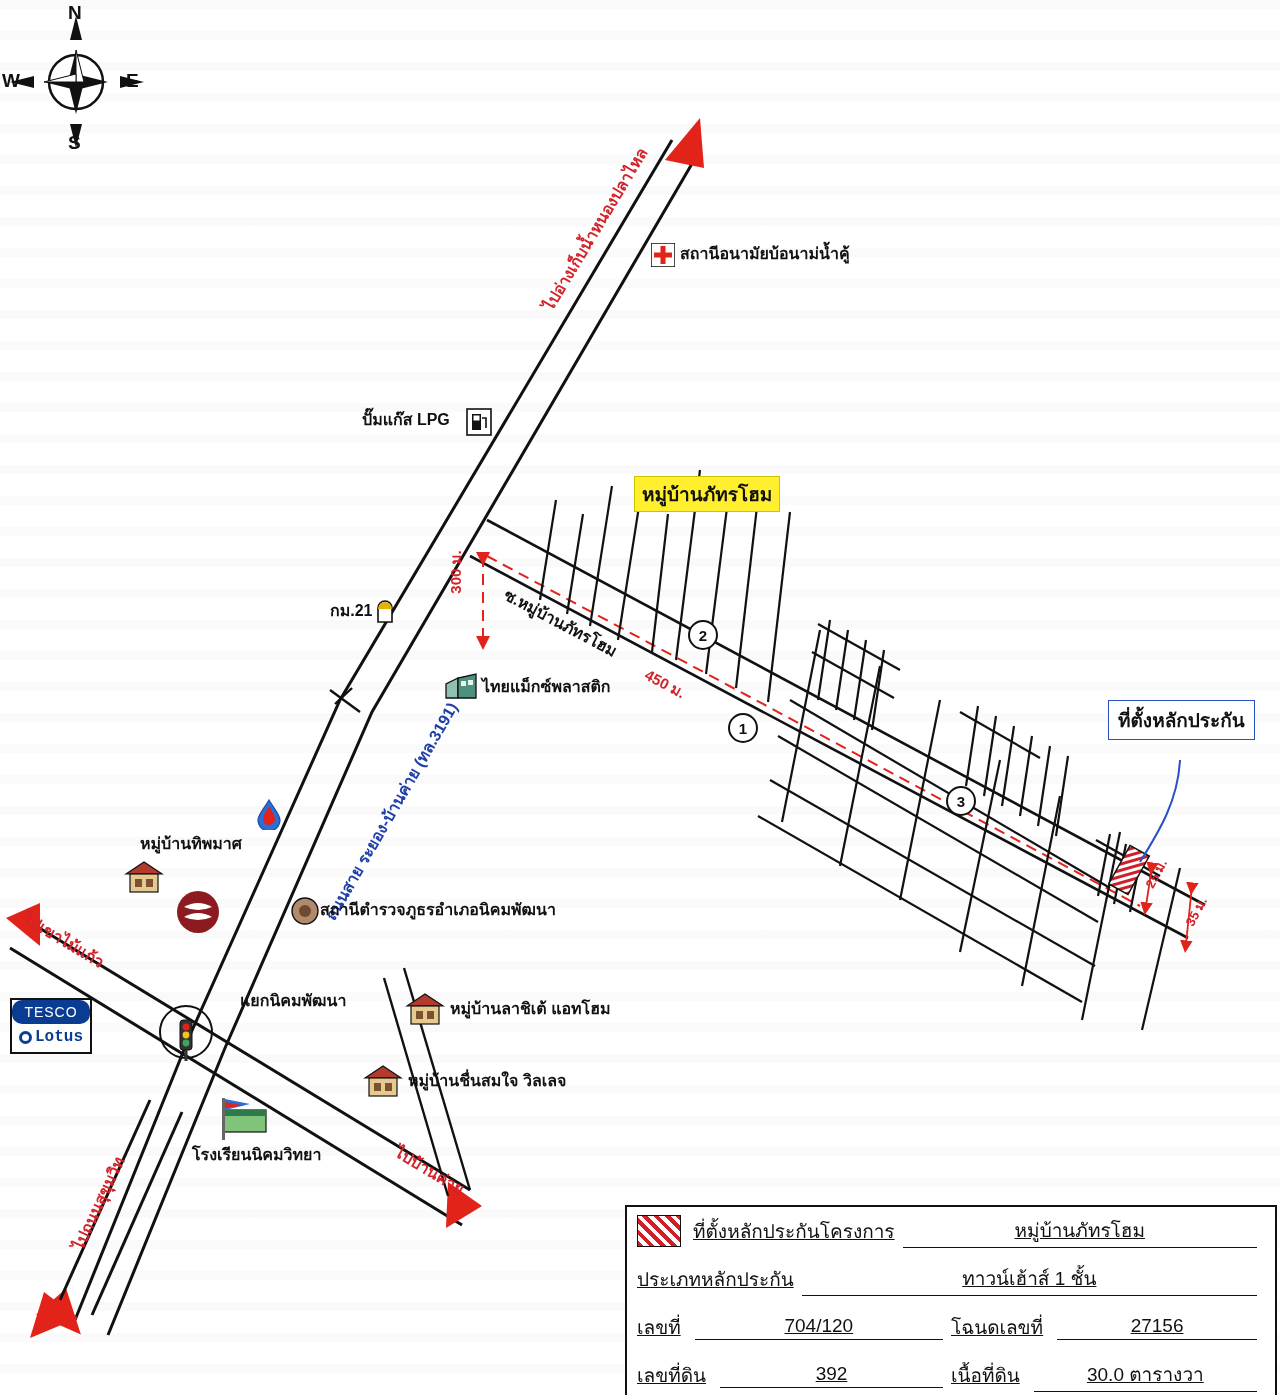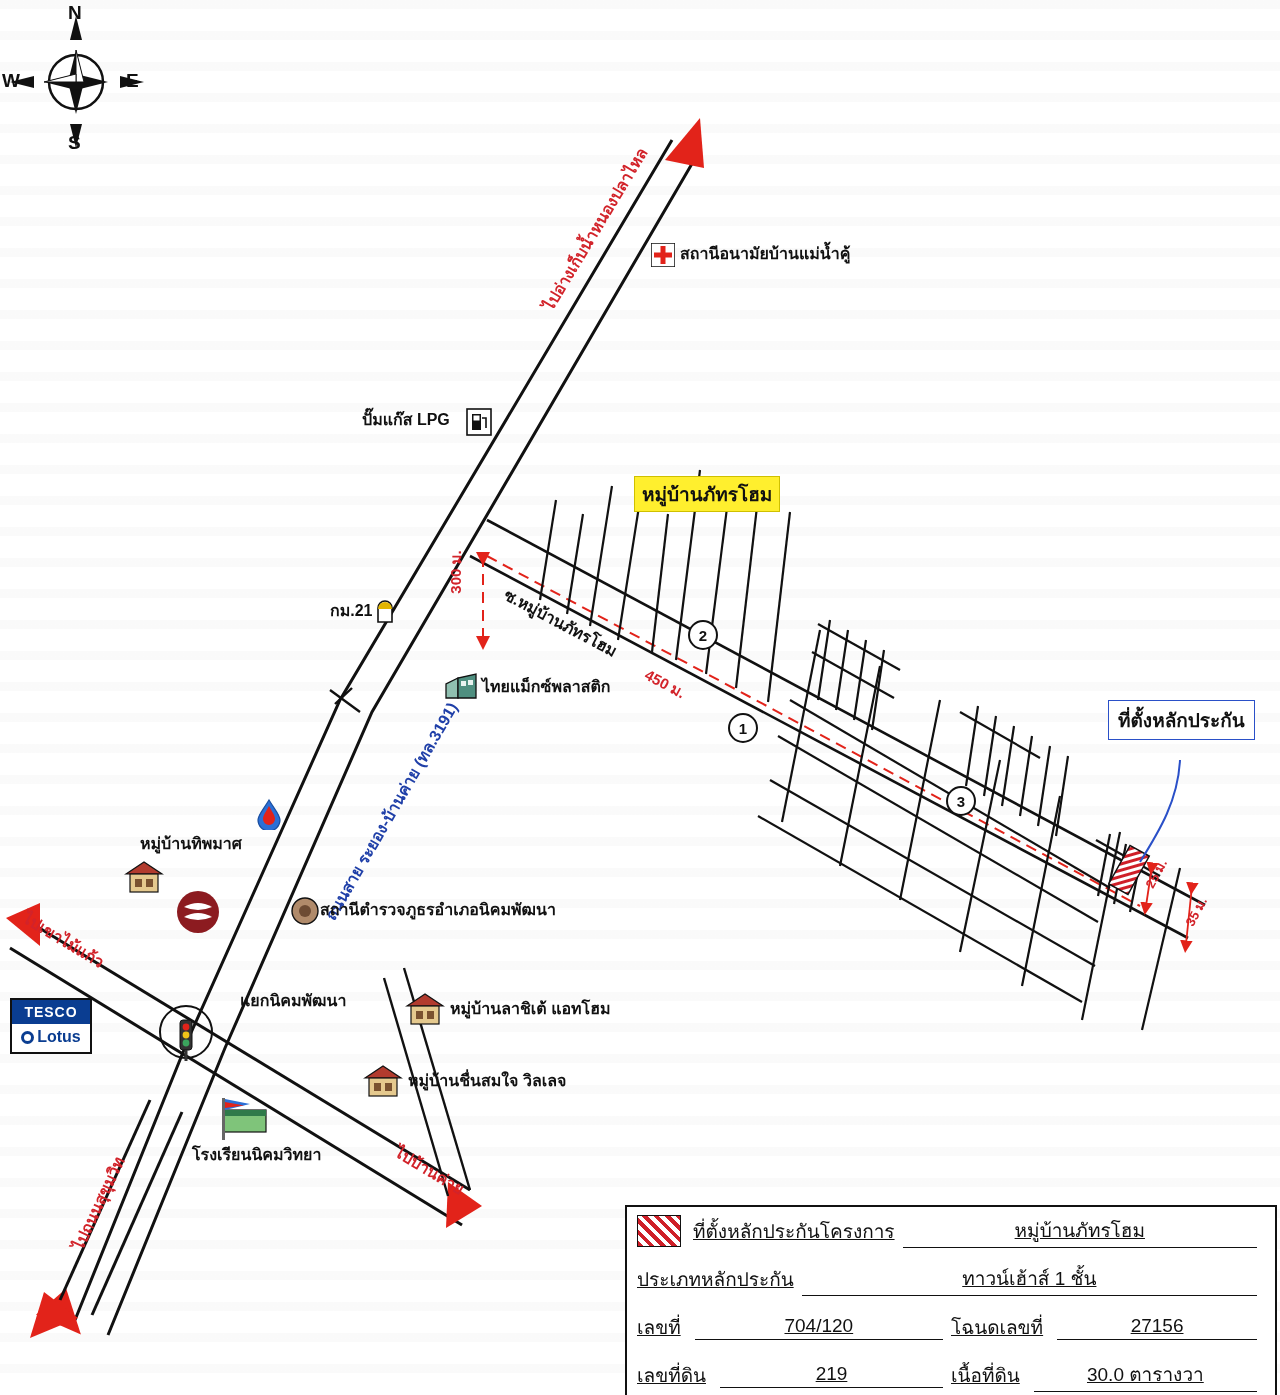--- a/index.html
+++ b/index.html
@@ -34,24 +34,24 @@
     position:absolute;background:#ffef2e;padding:2px 7px;font-weight:bold;font-size:19px;
     border:1px solid #cfc000;
   }
   
   .callout{
     position:absolute;border:1.5px solid #2a50c8;background:#fff;padding:4px 9px;
     font-size:19px;font-weight:bold;
   }
   
   .tesco{position:absolute;width:78px;height:52px;border:2px solid #111;background:#fff;}
-  .tesco .t1{height:24px;background:#0a3d91;color:#fff;font-weight:bold;font-size:14px;
-    display:flex;align-items:center;justify-content:center;letter-spacing:1px;}
+  .tesco .t1{height:24px;background:#0a3d91;color:#fff;font-weight:normal;font-size:14px;
+    display:flex;align-items:center;justify-content:center;letter-spacing:1px;border-radius:10px;}
   .tesco .t2{height:26px;background:#fff;color:#0a3d91;font-weight:bold;font-size:16px;
-    display:flex;align-items:center;justify-content:center;gap:3px;}
+    display:flex;align-items:center;justify-content:center;gap:3px;font-family:Liberation Mono, monospace;}
   .tesco .dot{width:13px;height:13px;border-radius:50%;background:#0a3d91;position:relative;}
   .tesco .dot:after{content:"";position:absolute;left:3px;top:3px;width:7px;height:7px;border-radius:50%;background:#fff;}
 
   
   .legend{
     position:absolute;left:625px;top:1205px;width:648px;height:195px;
     border:2px solid #111;background:#fff;font-size:19px;
   }
   .legend .row{display:flex;align-items:center;height:48px;padding:0 10px;box-sizing:border-box;text-decoration:underline;}
   .legend .k{white-space:nowrap;}
@@ -220,21 +220,21 @@
   <div class="circnum" style="left:728px;top:713px;">1</div>
   <div class="circnum" style="left:946px;top:786px;">3</div>
 
   <div class="icon" style="left:651px;top:243px;">
     <svg width="24" height="24">
         <rect x="0" y="0" width="24" height="24" fill="#fff" stroke="#111" stroke-width="1.5"></rect>
       <rect x="9.5" y="3" width="5" height="18" fill="#e2231a"></rect>
         <rect x="3" y="9.5" width="18" height="5" fill="#e2231a"></rect>
       </svg>
   </div>
-  <div class="lbl thai bold" style="left:680px;top:245px;">สถานีอนามัยบ้านแม่น้ำคู้</div>
+  <div class="lbl thai bold" style="left:680px;top:245px;">สถานีอนามัยบ้อนาม่น้ำคู้</div>
 
   <div class="lbl thai bold" style="left:362px;top:411px;">ปั๊มแก๊ส LPG</div>
   <div class="icon" style="left:466px;top:408px;">
     <svg width="26" height="28">
         <rect x="1" y="1" width="24" height="26" fill="#fff" stroke="#111" stroke-width="1.6"></rect>
       <rect x="6" y="6" width="9" height="16" fill="#111"></rect>
         <rect x="7.5" y="7.5" width="6" height="5" fill="#fff"></rect>
       <path d="M16,10 L20,10 L20,20" stroke="#111" stroke-width="1.6" fill="none"></path>
       </svg>
   </div>
@@ -356,21 +356,21 @@
         <span class="v num">704/120</span>
       </span>
       <span class="half">
         <span class="k">โฉนดเลขที่</span>
         <span class="v num">27156</span>
       </span>
     </div>
     <div class="row">
       <span class="half">
         <span class="k">เลขที่ดิน</span>
-        <span class="v num">219</span>
+        <span class="v num">392</span>
       </span>
       <span class="half">
         <span class="k">เนื้อที่ดิน</span>
         <span class="v num">30.0 ตารางวา</span>
       </span>
     </div>
   </div>
 
 </div>
 

